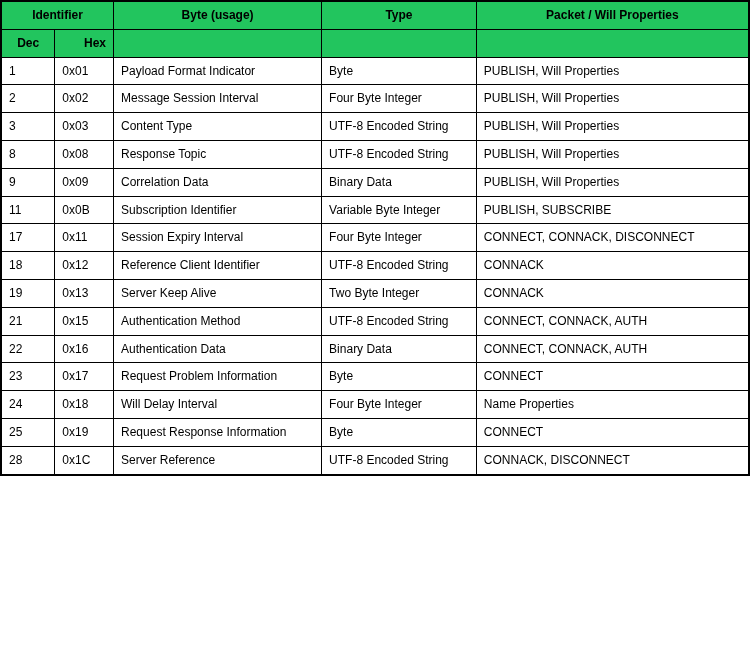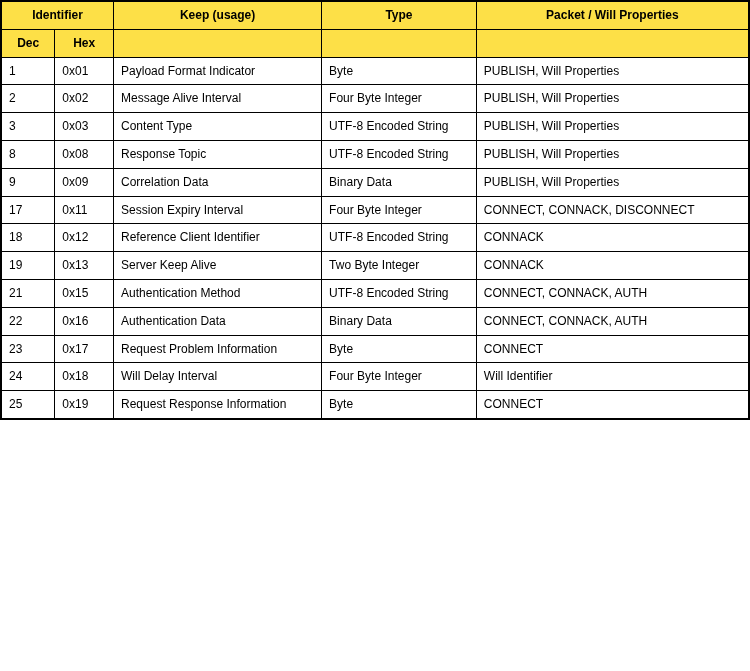--- a/index.html
+++ b/index.html
@@ -26,40 +26,41 @@
     }
 
     th, td {
       border: 1px solid #000;
       padding: 5px 7px;
       vertical-align: top;
       line-height: 1.4;
     }
 
     thead tr th {
-      background: #fde047;
+      background: #22c55e;
       font-weight: bold;
       font-size: 12px;
     }
 
     .header-row-1 th {
       font-weight: bold;
     }
 
     .header-row-2 th {
       font-weight: bold;
       margin-left: 41px;
     }
 
     .id-dec {
       width: 50px;
     }
 
     .id-hex {
       width: 55px;
+      text-align: right;
     }
 
     .name-col {
       width: 195px;
     }
 
     .type-col {
       width: 145px;
     }
 
@@ -72,21 +73,21 @@
     }
   </style>
 </head>
 <body>
 
 <div class="table-container">
   <table>
     <thead>
       <tr class="header-row-1">
         <th colspan="2" class="id-group">Identifier</th>
-        <th class="name-col">Keep (usage)</th>
+        <th class="name-col">Byte (usage)</th>
         <th class="type-col">Type</th>
         <th class="packet-col">Packet / Will Properties</th>
       </tr>
       <tr class="header-row-2">
         <th class="id-dec">Dec</th>
         <th class="id-hex">Hex</th>
         <th class="name-col"></th>
         <th class="type-col"></th>
         <th class="packet-col"></th>
       </tr>
@@ -95,21 +96,21 @@
     <tr>
           <td>1</td>
           <td>0x01</td>
           <td>Payload Format Indicator</td>
           <td>Byte</td>
           <td>PUBLISH, Will Properties</td>
         </tr>
         <tr>
           <td>2</td>
           <td>0x02</td>
-          <td>Message Alive Interval</td>
+          <td>Message Session Interval</td>
           <td>Four Byte Integer</td>
           <td>PUBLISH, Will Properties</td>
         </tr>
         <tr>
           <td>3</td>
           <td>0x03</td>
           <td>Content Type</td>
           <td>UTF-8 Encoded String</td>
           <td>PUBLISH, Will Properties</td>
         </tr>
@@ -119,20 +120,27 @@
           <td>Response Topic</td>
           <td>UTF-8 Encoded String</td>
           <td>PUBLISH, Will Properties</td>
         </tr>
         <tr>
           <td>9</td>
           <td>0x09</td>
           <td>Correlation Data</td>
           <td>Binary Data</td>
           <td>PUBLISH, Will Properties</td>
+        </tr>
+        <tr>
+          <td>11</td>
+          <td>0x0B</td>
+          <td>Subscription Identifier</td>
+          <td>Variable Byte Integer</td>
+          <td>PUBLISH, SUBSCRIBE</td>
         </tr>
         <tr>
           <td>17</td>
           <td>0x11</td>
           <td>Session Expiry Interval</td>
           <td>Four Byte Integer</td>
           <td>CONNECT, CONNACK, DISCONNECT</td>
         </tr>
         <tr>
           <td>18</td>
@@ -167,24 +175,31 @@
           <td>0x17</td>
           <td>Request Problem Information</td>
           <td>Byte</td>
           <td>CONNECT</td>
         </tr>
         <tr>
           <td>24</td>
           <td>0x18</td>
           <td>Will Delay Interval</td>
           <td>Four Byte Integer</td>
-          <td>Will Identifier</td>
+          <td>Name Properties</td>
         </tr>
         <tr>
           <td>25</td>
           <td>0x19</td>
           <td>Request Response Information</td>
           <td>Byte</td>
           <td>CONNECT</td>
         </tr>
+        <tr>
+          <td>28</td>
+          <td>0x1C</td>
+          <td>Server Reference</td>
+          <td>UTF-8 Encoded String</td>
+          <td>CONNACK, DISCONNECT</td>
+        </tr>
       </tbody>
   </table>
 </div>
 
 </body></html>

